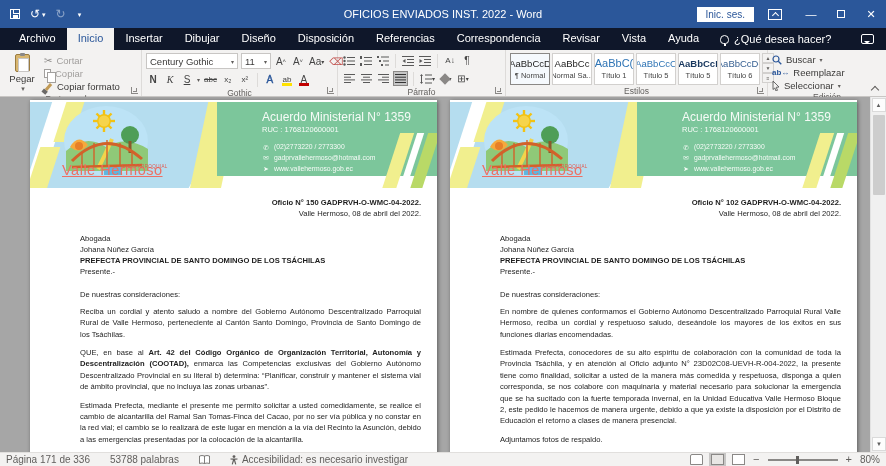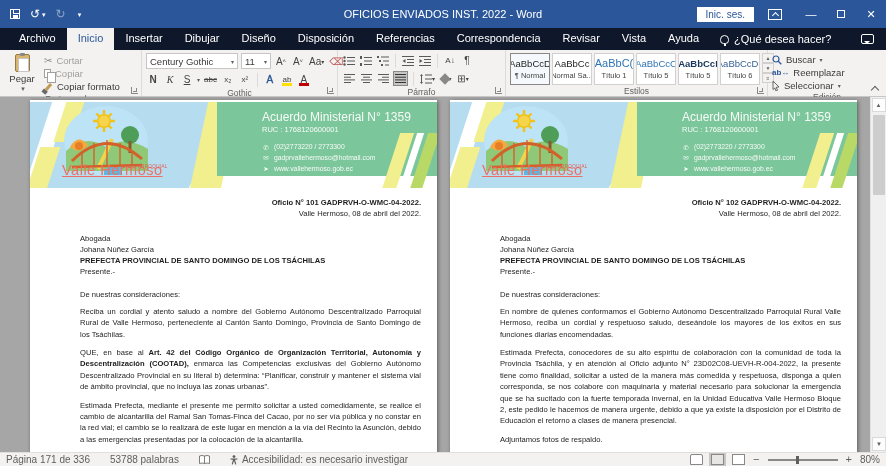--- a/index.html
+++ b/index.html
@@ -522,21 +522,21 @@
               <span>gadprvallehermoso@hotmail.com</span>
             </div>
         <div class="lh-line">
               <span class="lh-ic">➤</span>
               <span>www.vallehermoso.gob.ec</span>
             </div>
       </div>
     </div>
     <div class="page-body">
       <div class="oficio-head">
-        <div class="bold">Oficio N° 101 GADPRVH-O-WMC-04-2022.</div>
+        <div class="bold">Oficio N° 150 GADPRVH-O-WMC-04-2022.</div>
         <div>Valle Hermoso, 08 de abril del 2022.</div>
       </div>
       <div class="recipient">
             <div>Abogada</div>
             <div>Johana Núñez García</div>
             <div class="bold">PREFECTA PROVINCIAL DE SANTO DOMINGO DE LOS TSÁCHILAS</div>
             <div>Presente.-</div>
           </div>
       <div class="salutation">De nuestras consideraciones:</div>
       <div>

